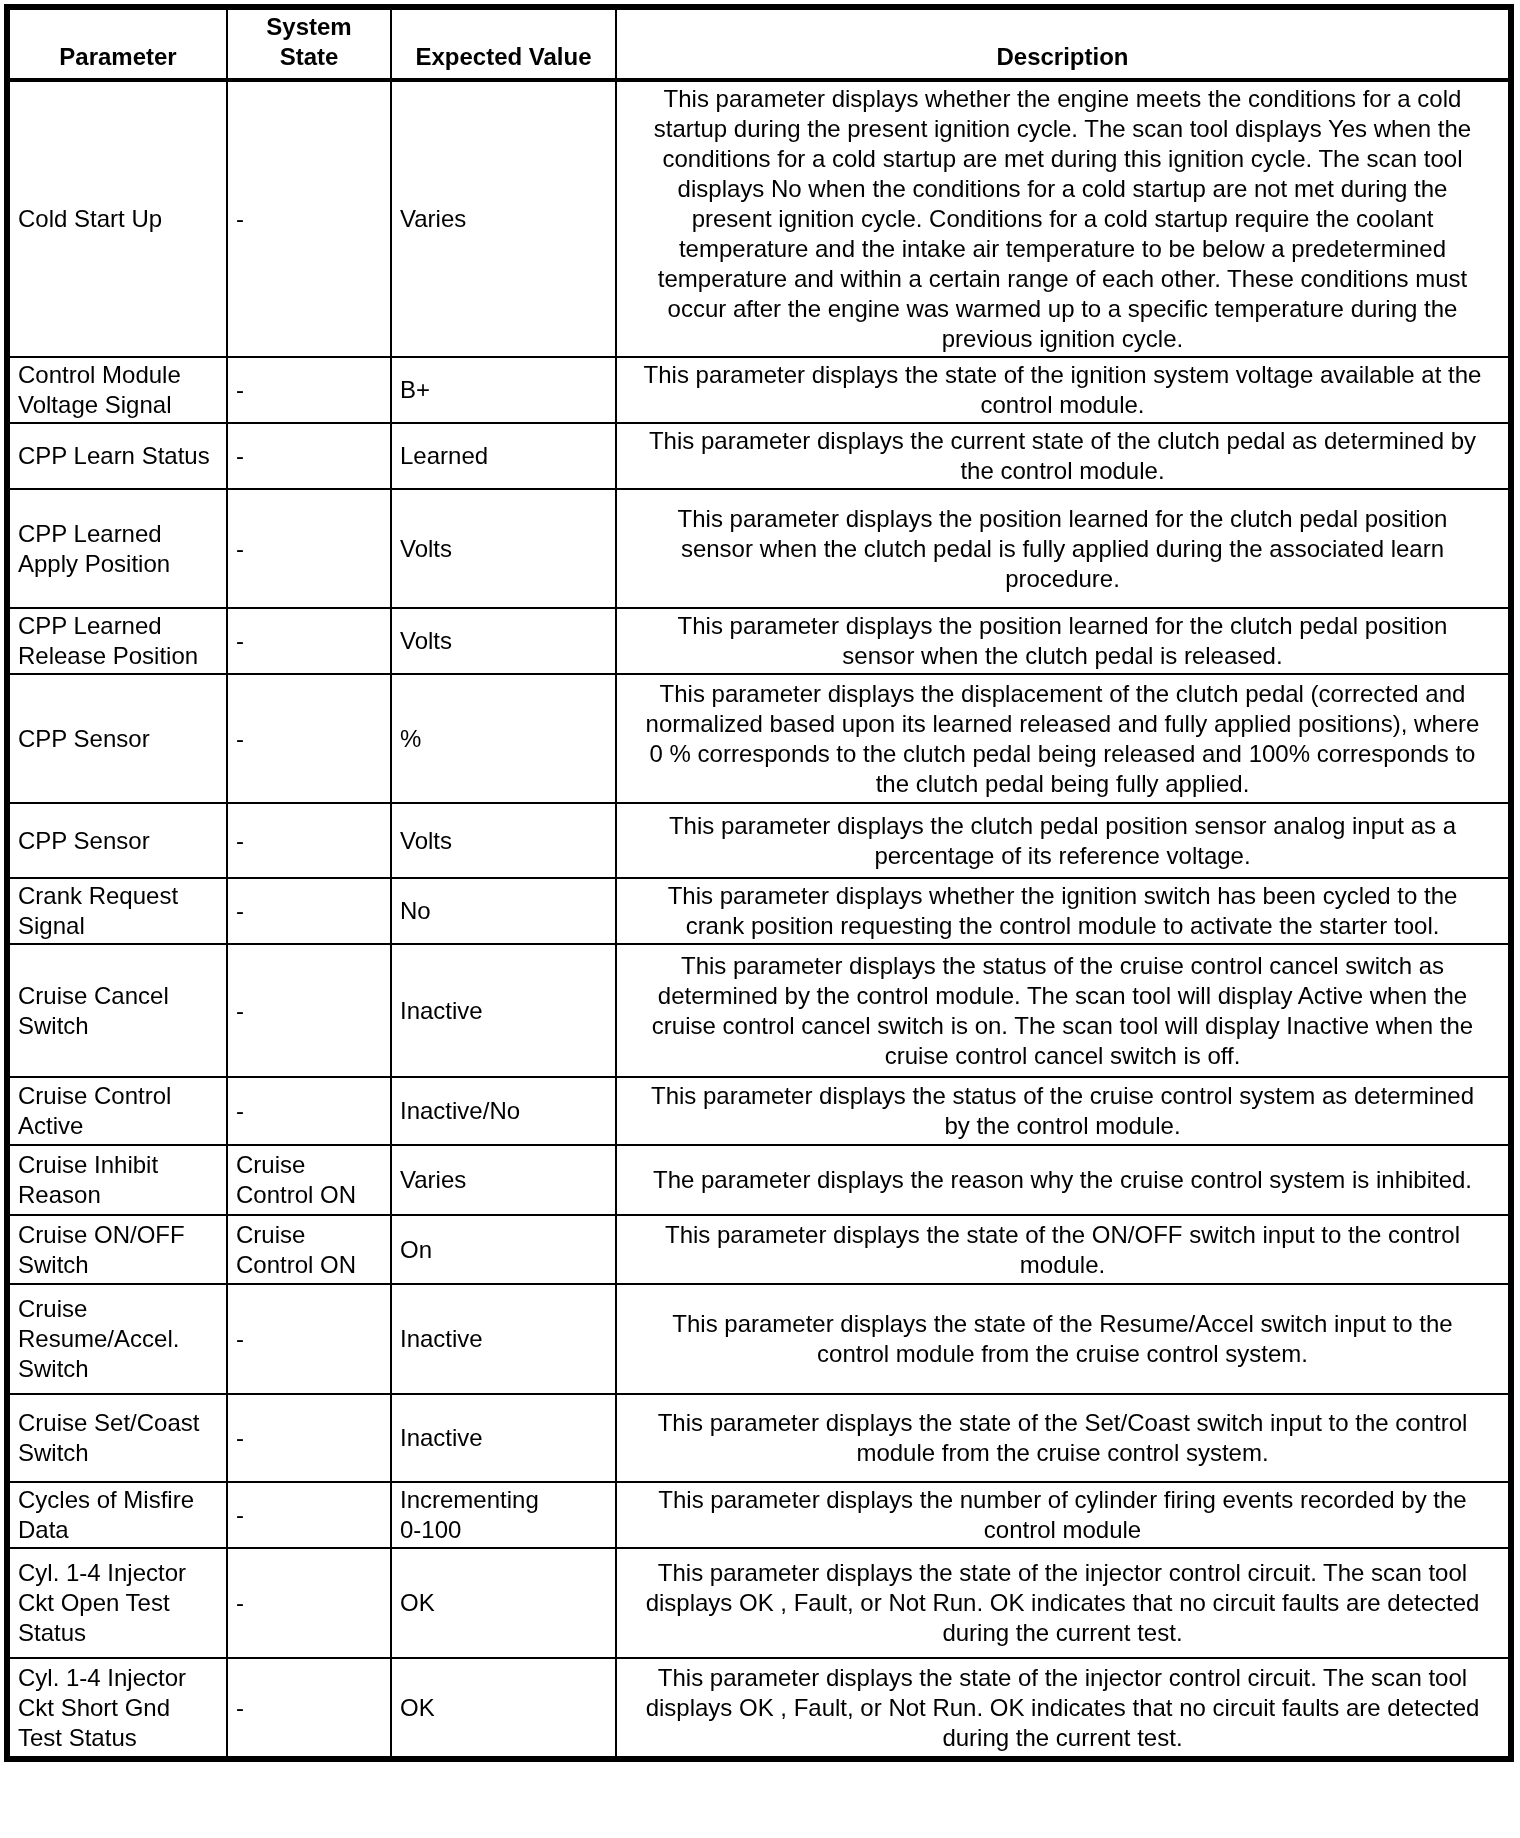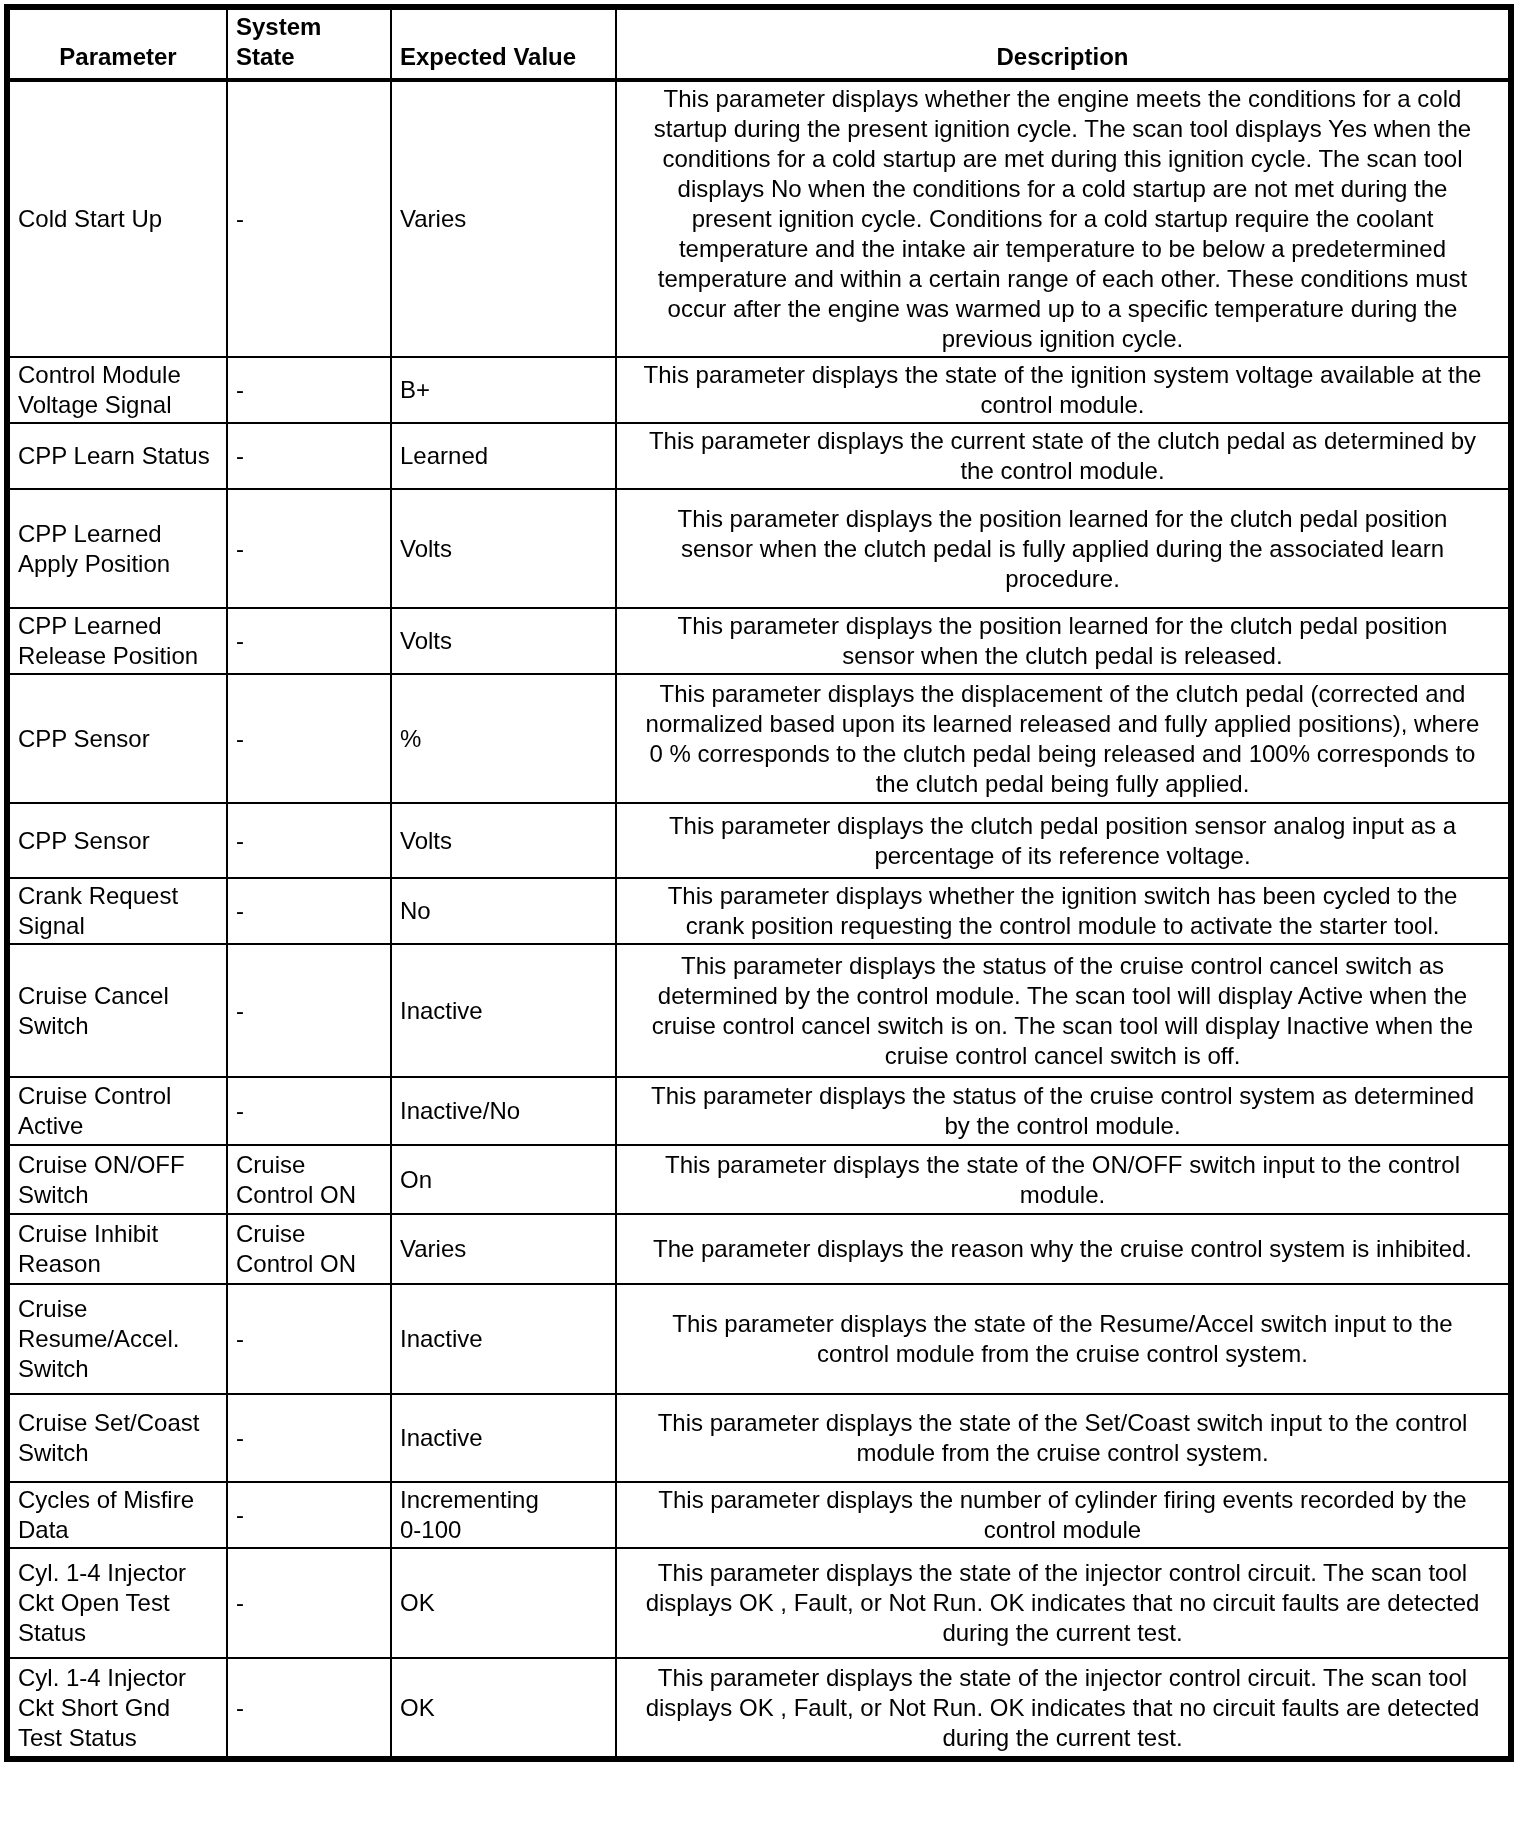--- a/index.html
+++ b/index.html
@@ -38,21 +38,21 @@
     overflow: hidden;
     letter-spacing: 0px;
   }
   table.param-table th {
     font-weight: bold;
     vertical-align: bottom;
     border-bottom: 4px solid #000000;
     padding-bottom: 6px;
   }
   th.c-param, th.c-desc { text-align: center; }
-  th.c-state, th.c-value { text-align: left; }
+  th.c-state, th.c-value { text-align: center; }
   td.c-param  { text-align: left; }
   td.c-state  { text-align: left; }
   td.c-value  { text-align: left; }
   td.c-desc   { text-align: center; padding-left: 10px; padding-right: 15px; }
 </style>
 </head>
 <body>
 
 <div class="page">
   <table class="param-table">
@@ -151,37 +151,37 @@
 cruise control cancel switch is off.</td>
       </tr>
       <tr style="height:68px">
         <td class="c-param">Cruise Control
 Active</td>
         <td class="c-state">-</td>
         <td class="c-value">Inactive/No</td>
         <td class="c-desc">This parameter displays the status of the cruise control system as determined
 by the control module.</td>
       </tr>
-      <tr style="height:69px">
-        <td class="c-param">Cruise ON/OFF
-Switch</td>
-        <td class="c-state">Cruise
-Control ON</td>
-        <td class="c-value">On</td>
-        <td class="c-desc">This parameter displays the state of the ON/OFF switch input to the control
-module.</td>
-      </tr>
       <tr style="height:70px">
         <td class="c-param">Cruise Inhibit
 Reason</td>
         <td class="c-state">Cruise
 Control ON</td>
         <td class="c-value">Varies</td>
         <td class="c-desc">The parameter displays the reason why the cruise control system is inhibited.</td>
       </tr>
+      <tr style="height:69px">
+        <td class="c-param">Cruise ON/OFF
+Switch</td>
+        <td class="c-state">Cruise
+Control ON</td>
+        <td class="c-value">On</td>
+        <td class="c-desc">This parameter displays the state of the ON/OFF switch input to the control
+module.</td>
+      </tr>
       <tr style="height:110px">
         <td class="c-param">Cruise
 Resume/Accel.
 Switch</td>
         <td class="c-state">-</td>
         <td class="c-value">Inactive</td>
         <td class="c-desc">This parameter displays the state of the Resume/Accel switch input to the
 control module from the cruise control system.</td>
       </tr>
       <tr style="height:88px">

